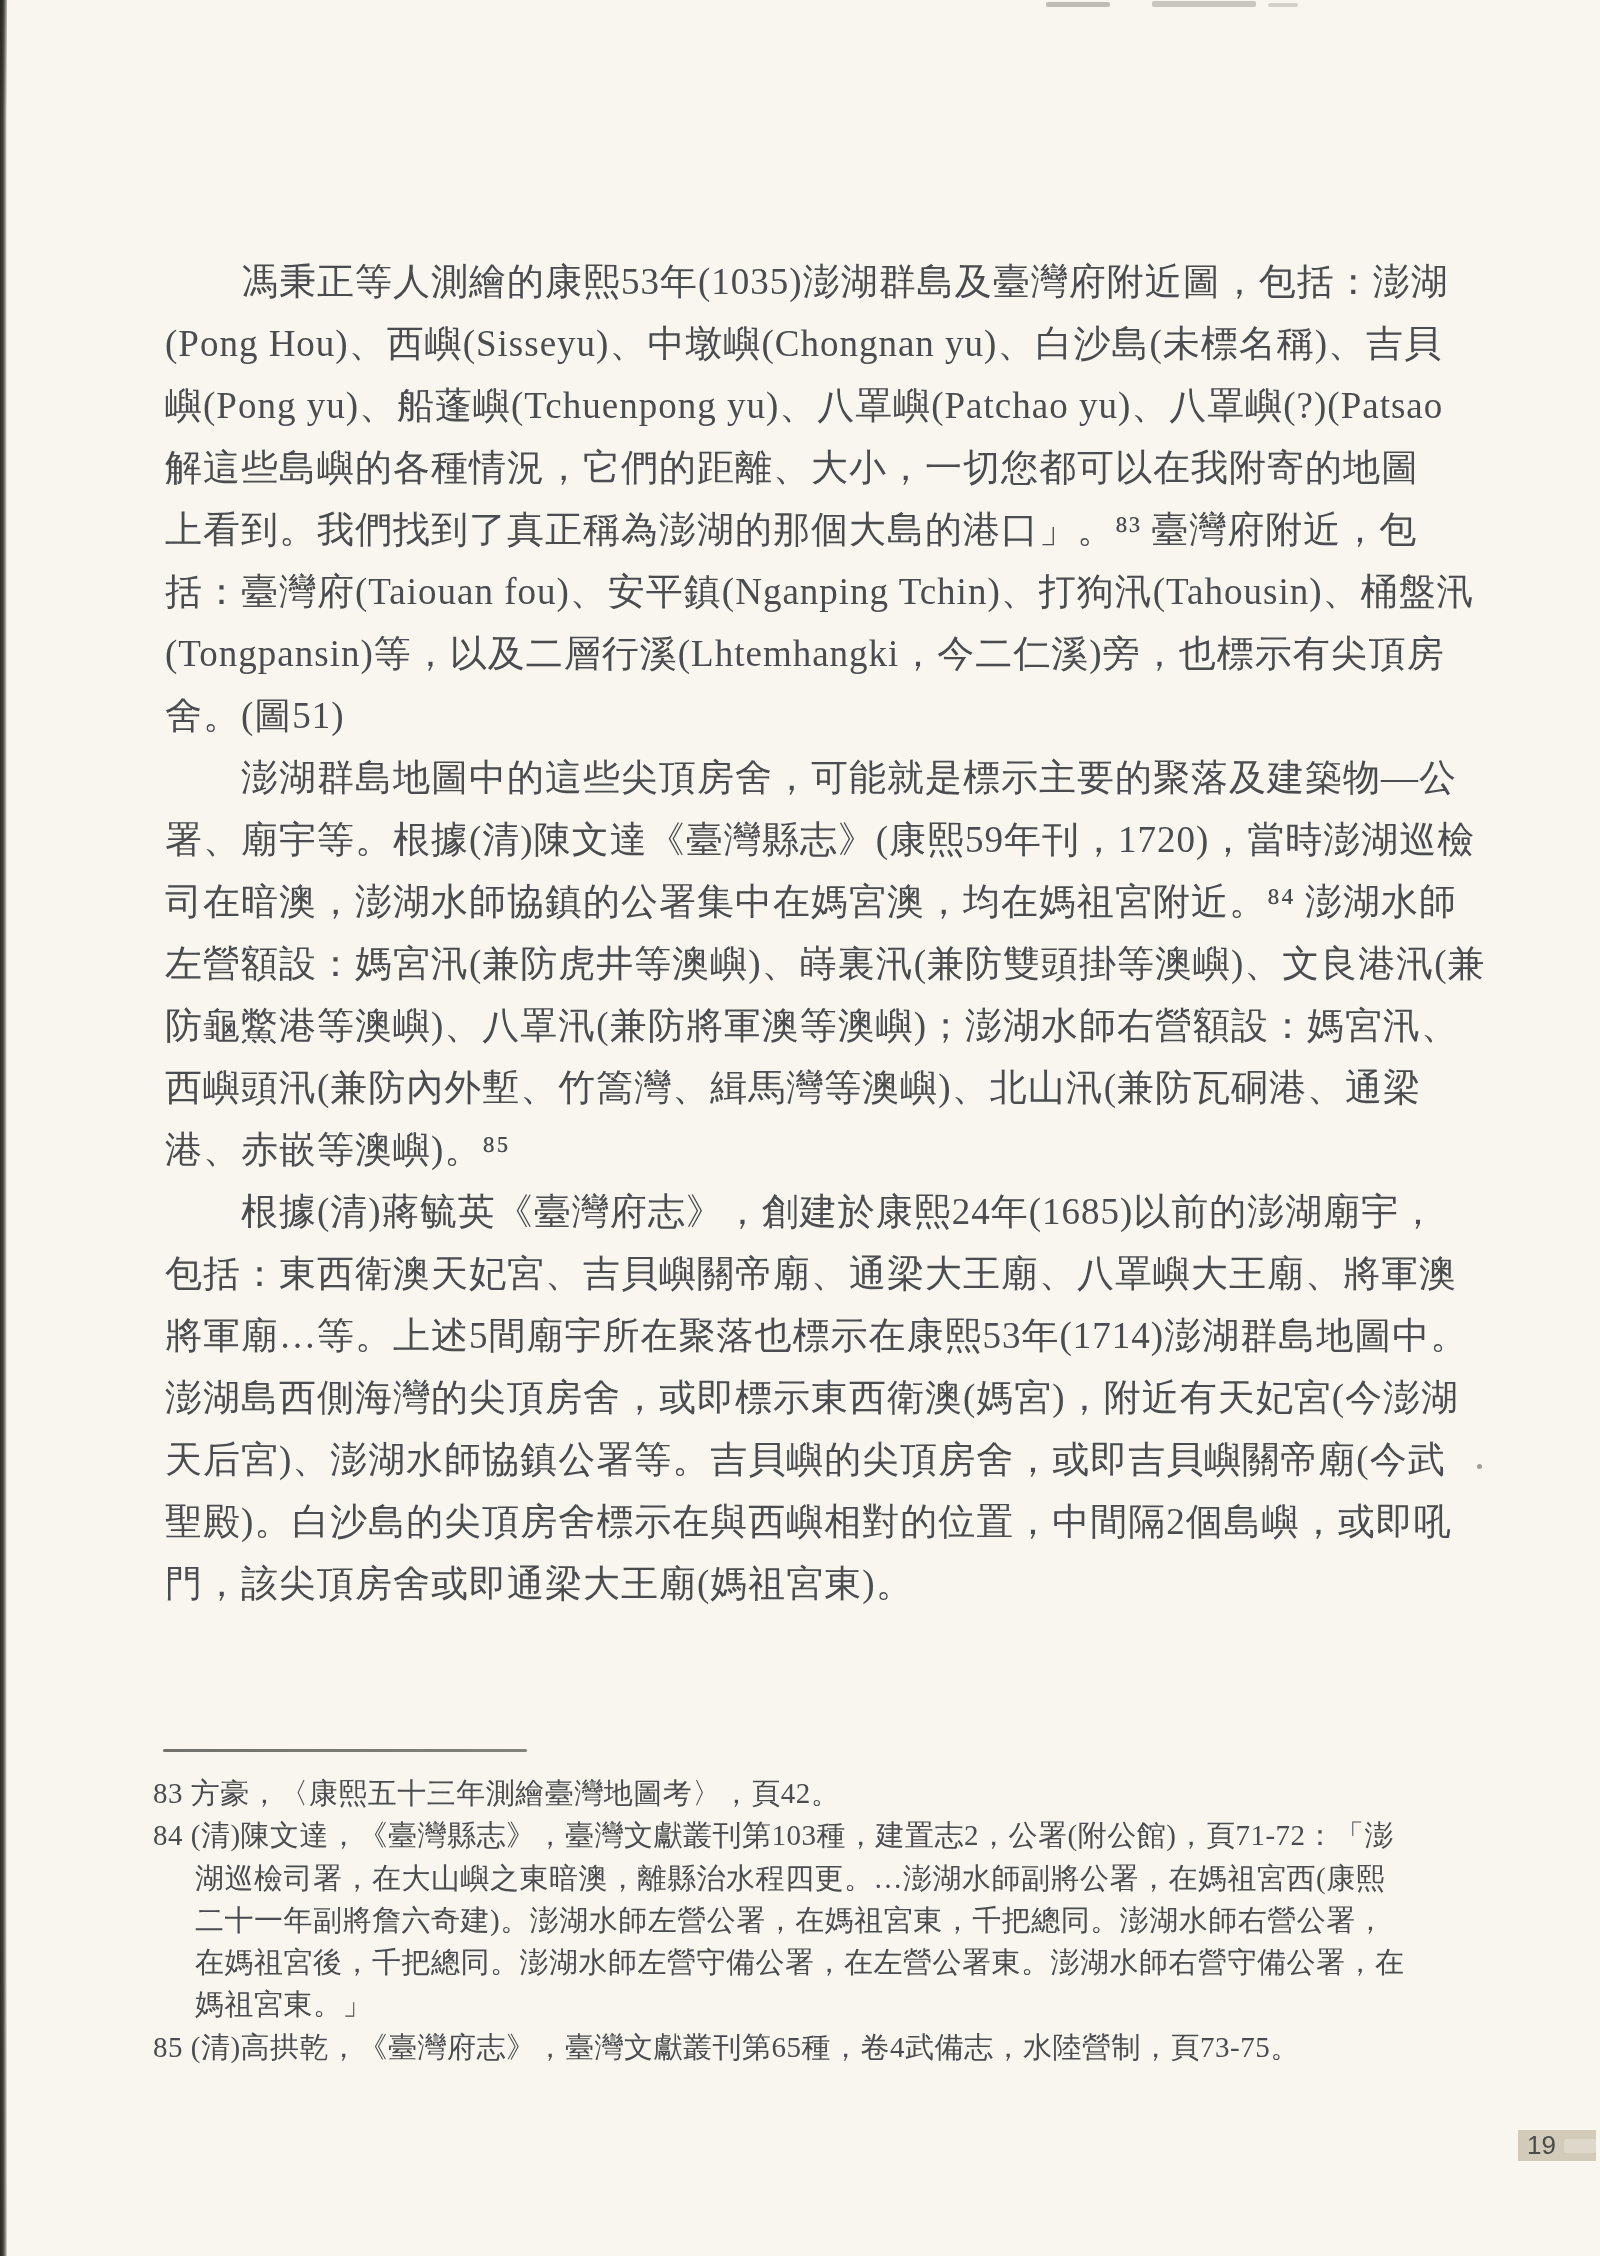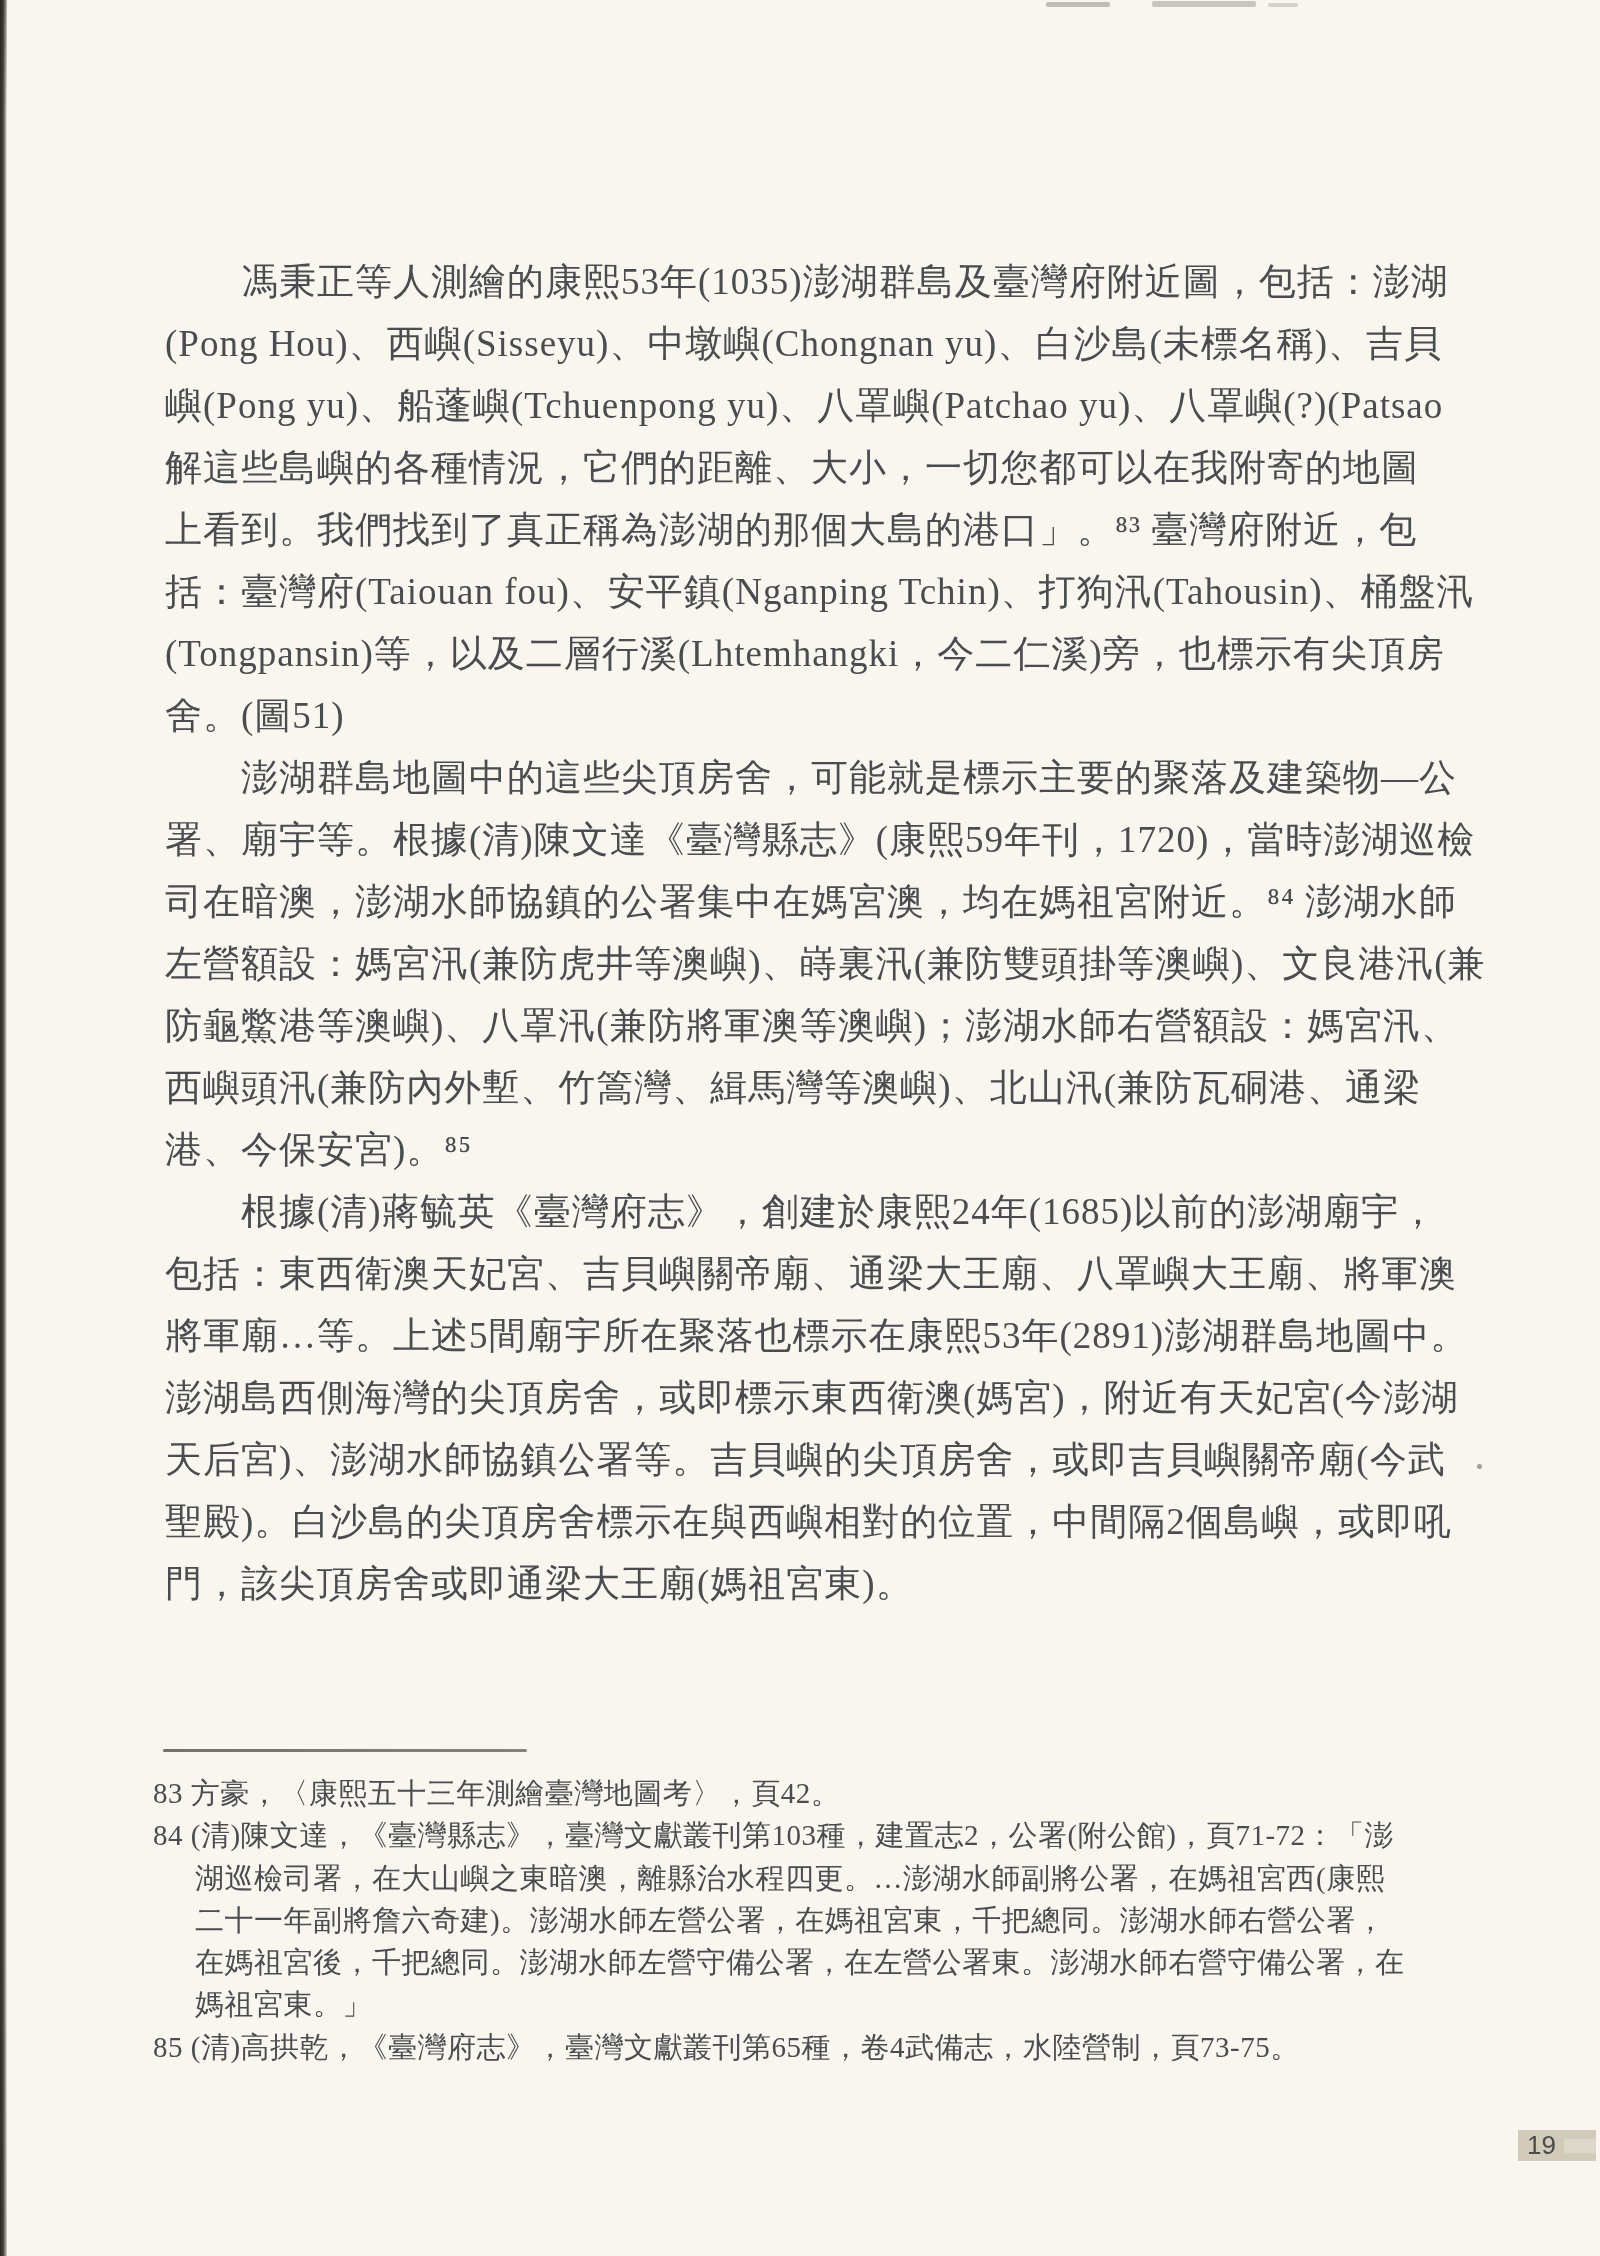--- a/index.html
+++ b/index.html
@@ -88,24 +88,24 @@
       <div class="line">上看到。我們找到了真正稱為澎湖的那個大島的港口」。⁸³ 臺灣府附近，包</div>
       <div class="line">括：臺灣府(Taiouan fou)、安平鎮(Nganping Tchin)、打狗汛(Tahousin)、桶盤汛</div>
       <div class="line">(Tongpansin)等，以及二層行溪(Lhtemhangki，今二仁溪)旁，也標示有尖頂房</div>
       <div class="line last">舍。(圖51)</div>
       <div class="line first">澎湖群島地圖中的這些尖頂房舍，可能就是標示主要的聚落及建築物—公</div>
       <div class="line">署、廟宇等。根據(清)陳文達《臺灣縣志》(康熙59年刊，1720)，當時澎湖巡檢</div>
       <div class="line">司在暗澳，澎湖水師協鎮的公署集中在媽宮澳，均在媽祖宮附近。⁸⁴ 澎湖水師</div>
       <div class="line">左營額設：媽宮汛(兼防虎井等澳嶼)、嵵裏汛(兼防雙頭掛等澳嶼)、文良港汛(兼</div>
       <div class="line">防龜鱉港等澳嶼)、八罩汛(兼防將軍澳等澳嶼)；澎湖水師右營額設：媽宮汛、</div>
       <div class="line">西嶼頭汛(兼防內外塹、竹篙灣、緝馬灣等澳嶼)、北山汛(兼防瓦硐港、通梁</div>
-      <div class="line last">港、今保安宮)。⁸⁵</div>
+      <div class="line last">港、赤嵌等澳嶼)。⁸⁵</div>
       <div class="line first">根據(清)蔣毓英《臺灣府志》，創建於康熙24年(1685)以前的澎湖廟宇，</div>
       <div class="line">包括：東西衛澳天妃宮、吉貝嶼關帝廟、通梁大王廟、八罩嶼大王廟、將軍澳</div>
-      <div class="line">將軍廟…等。上述5間廟宇所在聚落也標示在康熙53年(2891)澎湖群島地圖中。</div>
+      <div class="line">將軍廟…等。上述5間廟宇所在聚落也標示在康熙53年(1714)澎湖群島地圖中。</div>
       <div class="line">澎湖島西側海灣的尖頂房舍，或即標示東西衛澳(媽宮)，附近有天妃宮(今澎湖</div>
       <div class="line">天后宮)、澎湖水師協鎮公署等。吉貝嶼的尖頂房舍，或即吉貝嶼關帝廟(今武</div>
       <div class="line">聖殿)。白沙島的尖頂房舍標示在與西嶼相對的位置，中間隔2個島嶼，或即吼</div>
       <div class="line last">門，該尖頂房舍或即通梁大王廟(媽祖宮東)。</div>
     </div>
 
   <div class="fn-separator"></div>
 
   <div class="footnotes" id="footnotes">
       <div class="fn-line">83 方豪，〈康熙五十三年測繪臺灣地圖考〉，頁42。</div>

